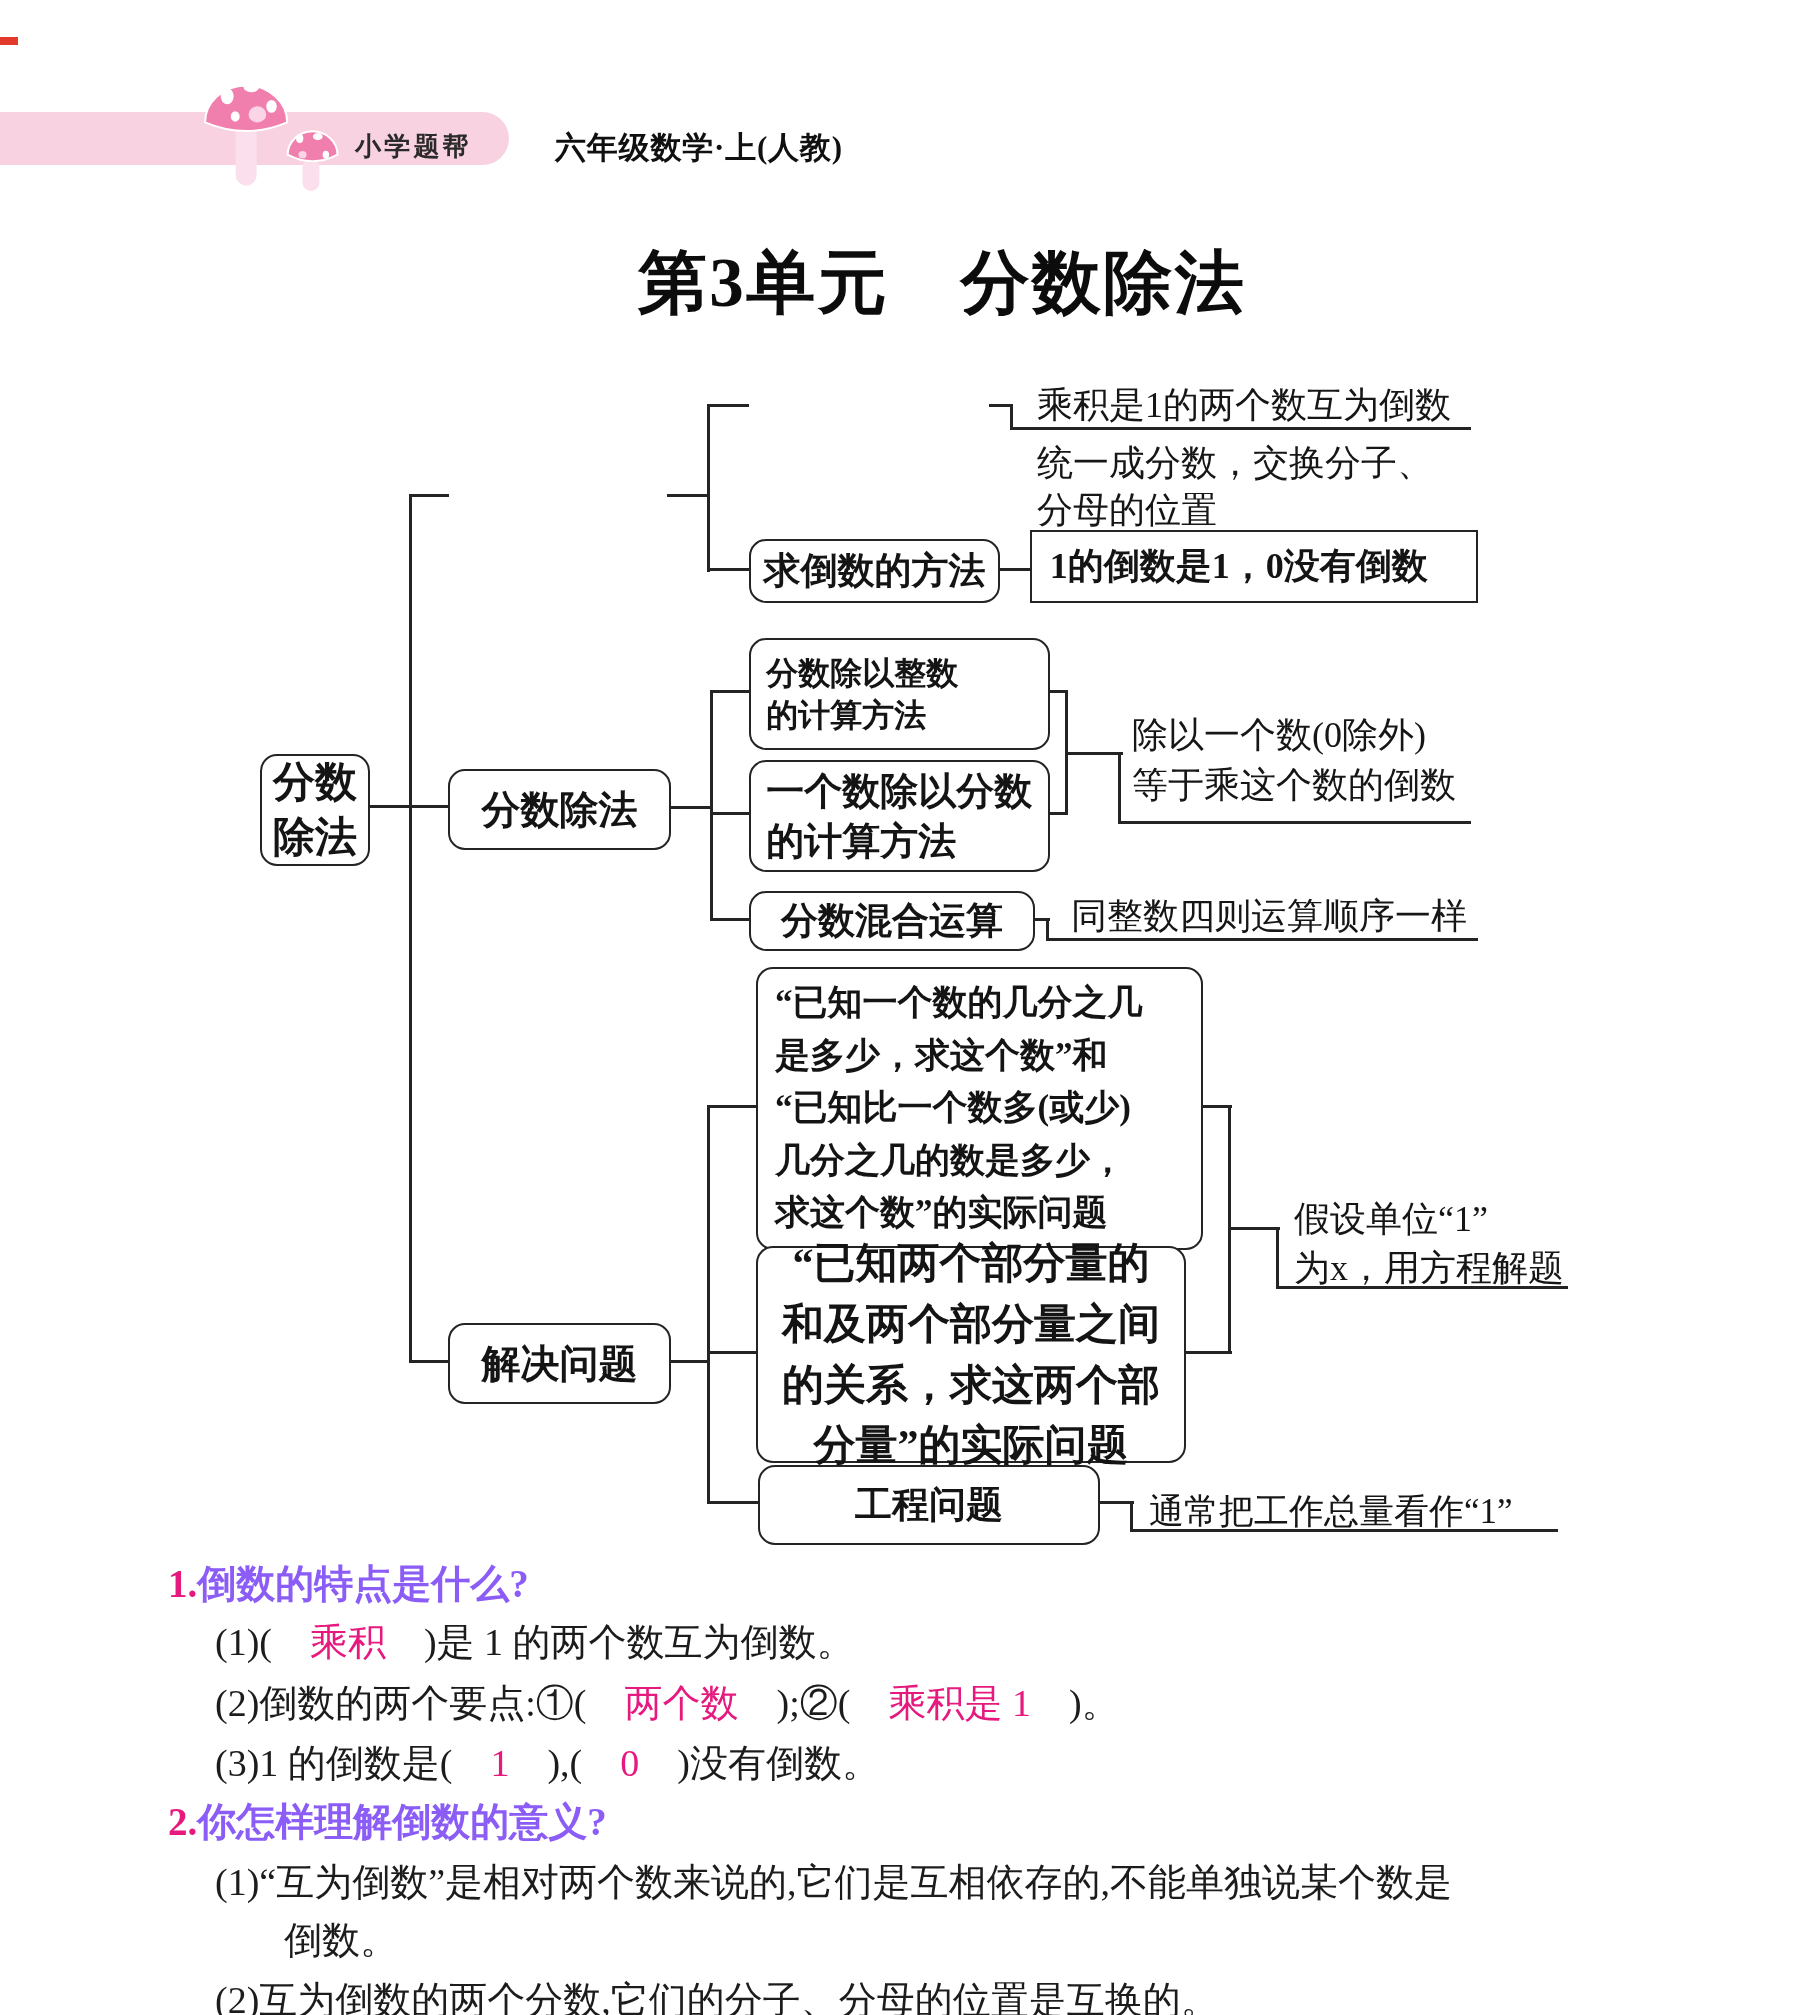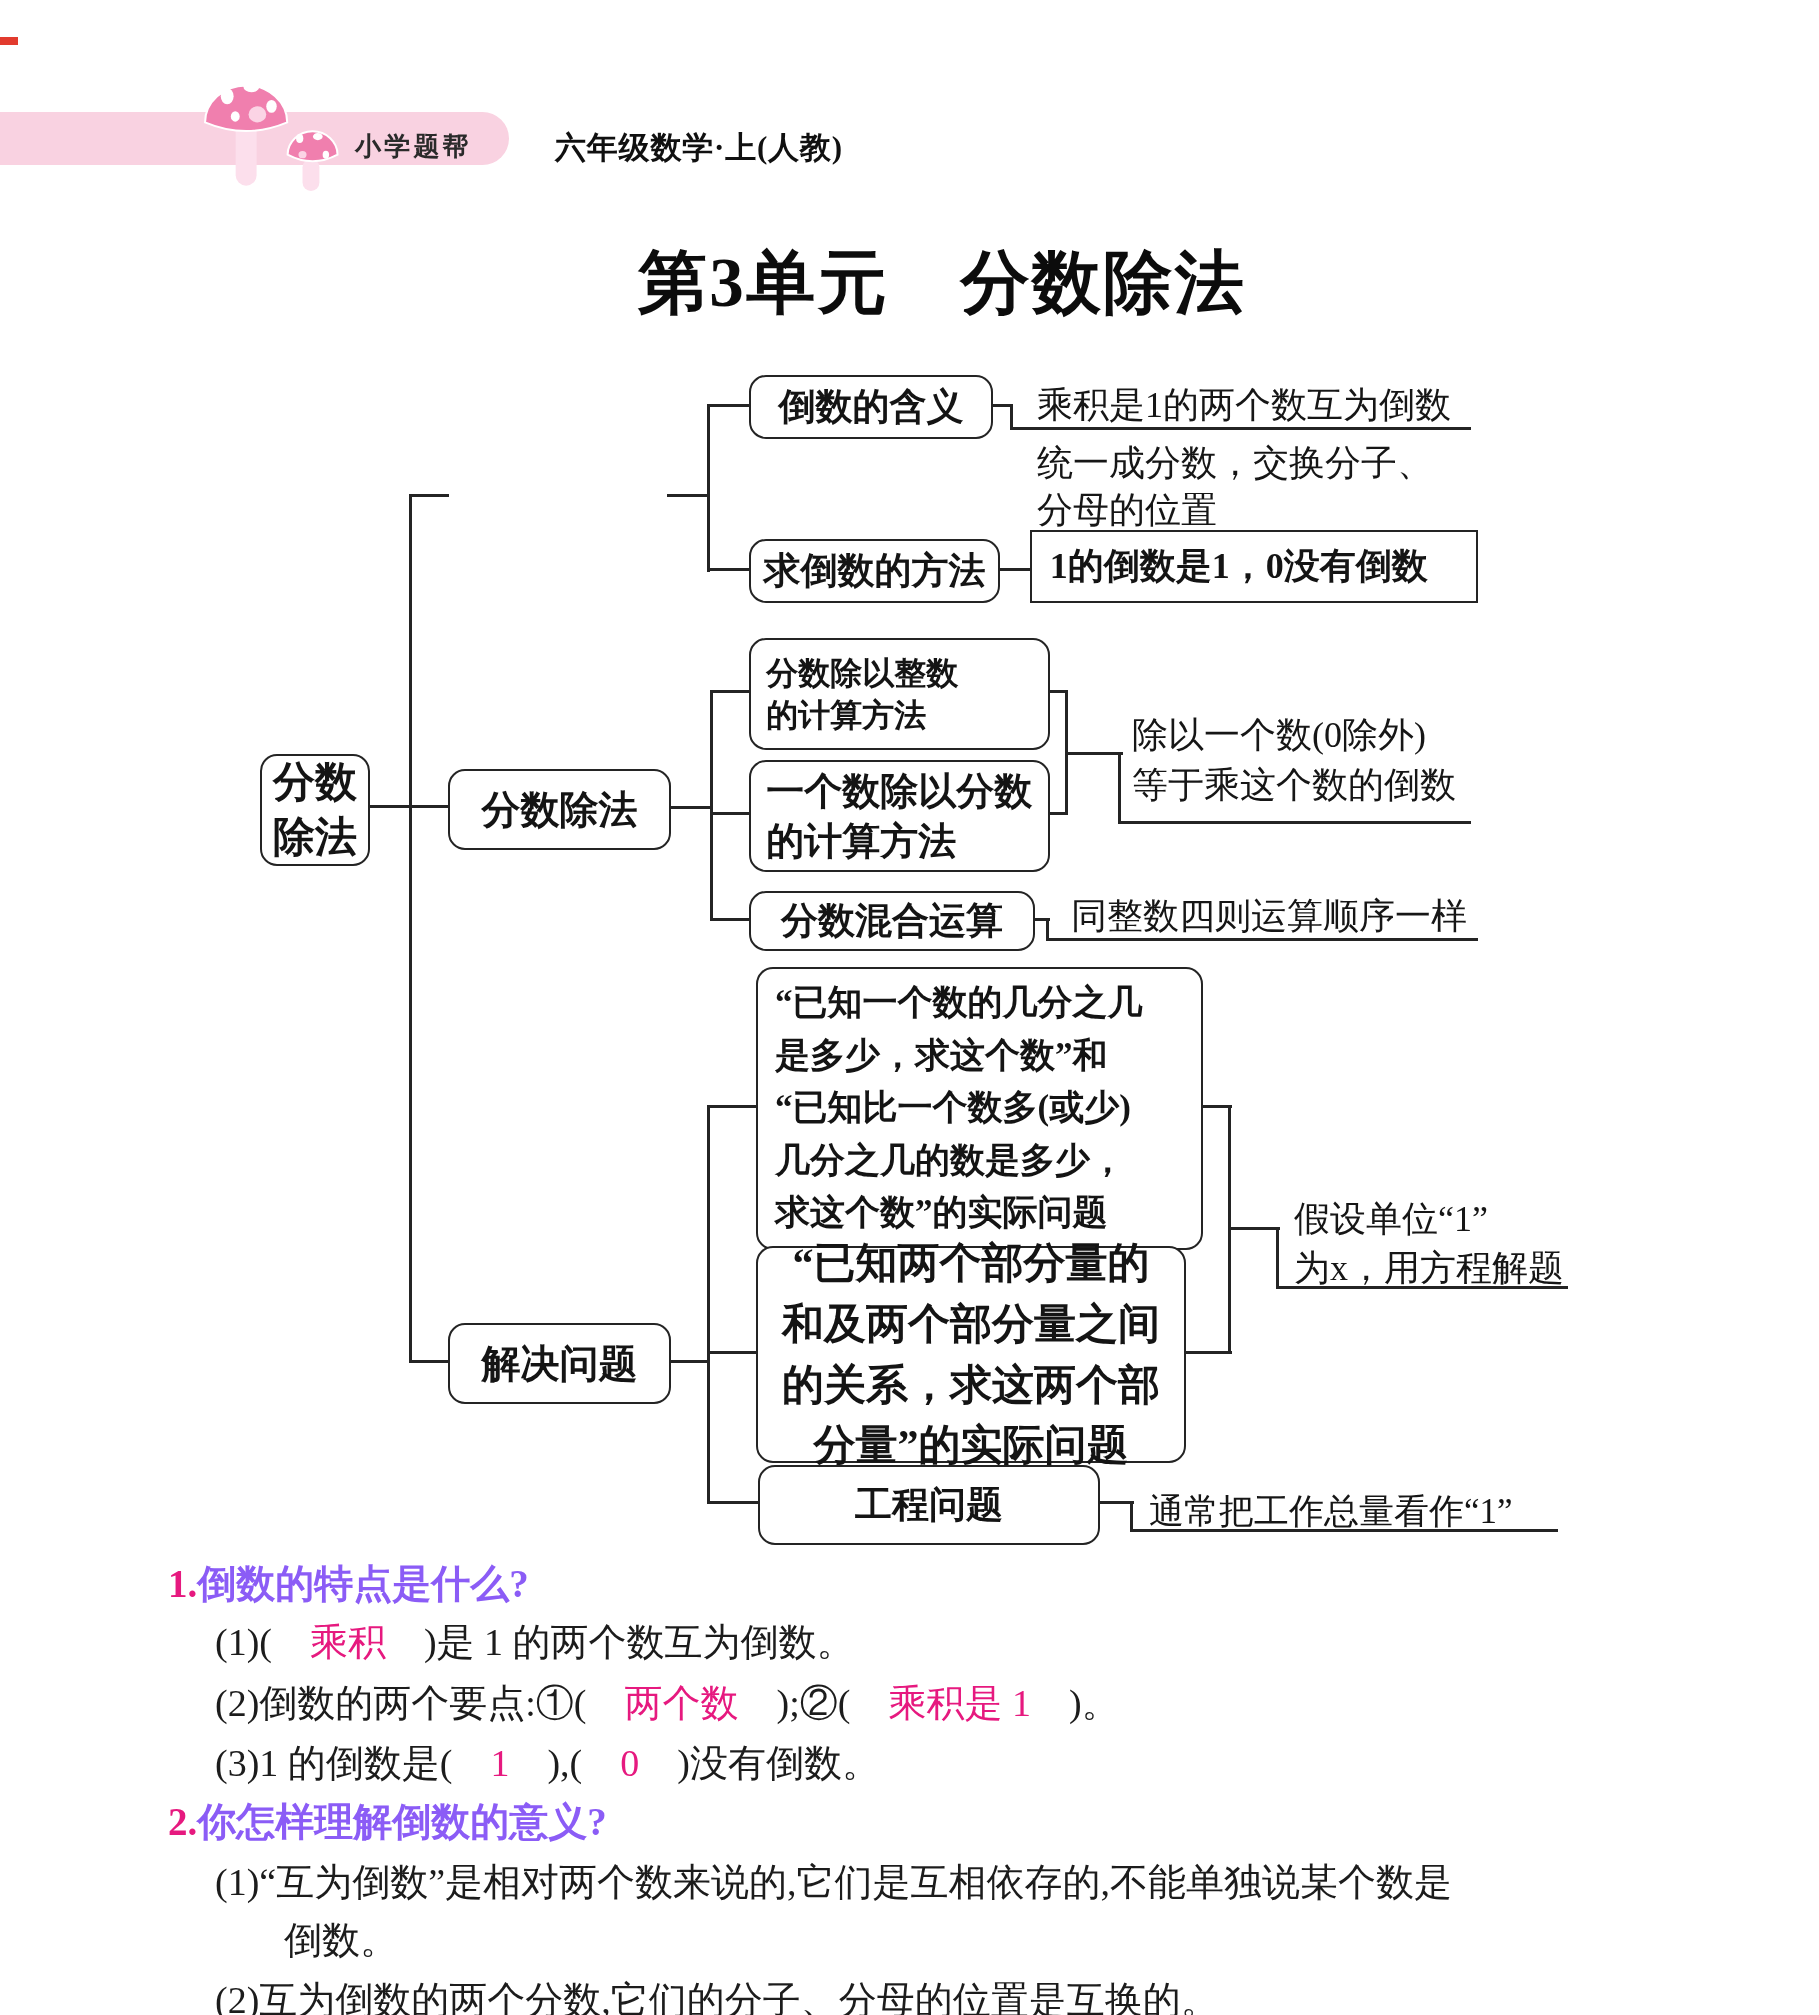--- a/index.html
+++ b/index.html
@@ -98,21 +98,20 @@
     <div class="ln" style="left:1130px;top:1501px;width:2.8px;height:31px;"></div>
     <div class="ln" style="left:1130px;top:1529px;width:428px;height:2.8px;"></div>
   </div>
 
   <div class="dbox" style="left:260px;top:754px;width:106px;height:108px;font-size:42px;">
     <div>分数</div>
     <div>除法</div>
   </div>
   <div class="dbox" style="left:448px;top:769px;width:219px;height:77px;font-size:39px;">分数除法</div>
   <div class="dbox" style="left:448px;top:1323px;width:219px;height:77px;font-size:39px;">解决问题</div>
-  <div class="dbox" style="left:749px;top:375px;width:240px;height:60px;font-size:37px;">倒数的含义</div>
   <div class="dbox" style="left:749px;top:539px;width:247px;height:60px;font-size:37px;">求倒数的方法</div>
   <div class="dbox sharp leftal" style="left:1030px;top:530px;width:426px;height:69px;font-size:36px;padding-left:17.7px;">1的倒数是1，0没有倒数</div>
   <div class="dbox leftal" style="left:749px;top:638px;width:282px;height:108px;font-size:32px;">
     <div>分数除以整数</div>
     <div>的计算方法</div>
   </div>
   <div class="dbox leftal" style="left:749px;top:760px;width:282px;height:108px;font-size:38px;">
     <div>一个数除以分数</div>
     <div>的计算方法</div>
   </div>

